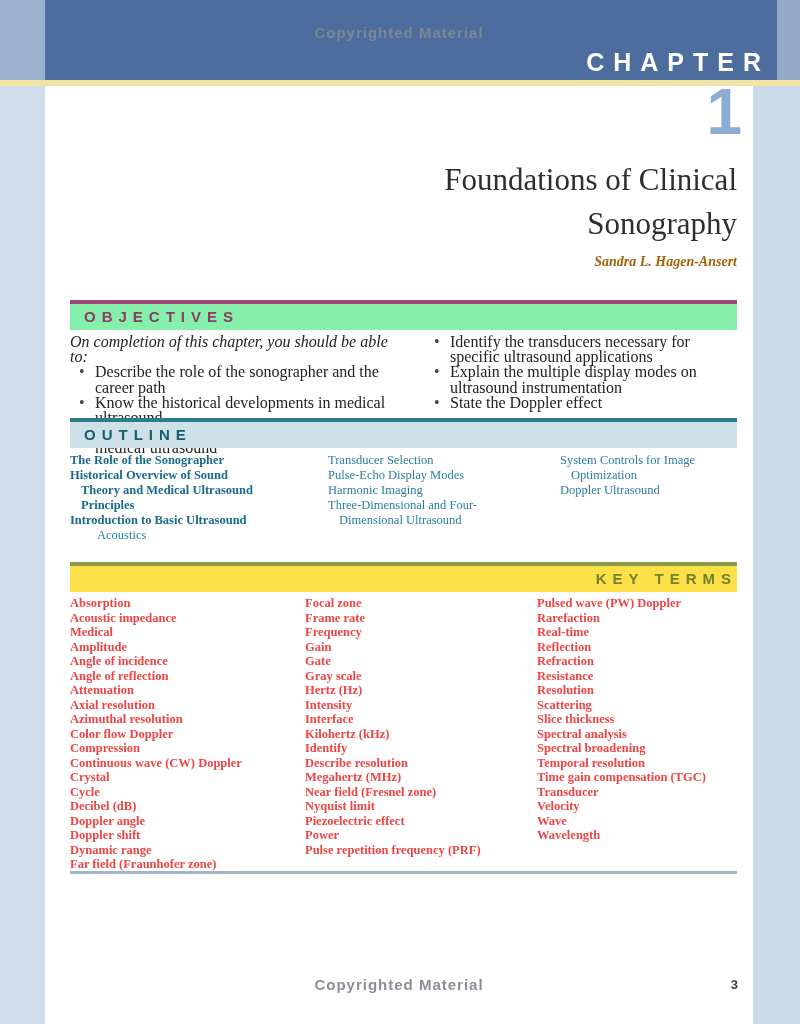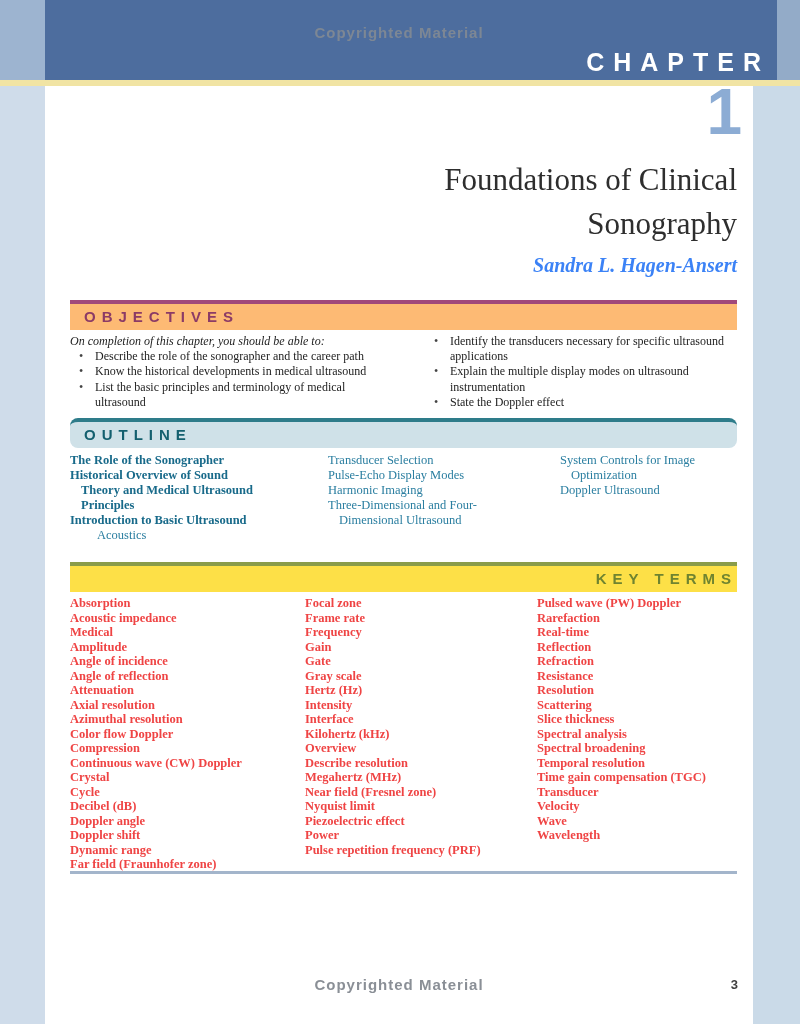--- a/index.html
+++ b/index.html
@@ -27,36 +27,36 @@
     letter-spacing:9px;margin-right:-9px;
   }
   .chapter-number{
     position:absolute;right:58px;top:82px;color:#8cacd4;
     font-family:"Liberation Sans",sans-serif;font-weight:bold;font-size:64px;line-height:60px;
   }
 
   
   .title-block{position:absolute;left:70px;top:158px;width:667px;text-align:right;}
   .title-line{font-size:31px;line-height:44px;color:#2e2e2e;font-weight:normal;}
-  .author{margin-top:8px;font-size:20px;font-style:italic;font-weight:bold;color:#3b82f6;}
+  .author{margin-top:8px;font-size:14px;font-style:italic;font-weight:bold;color:#a16207;}
 
   
   .section{position:absolute;left:70px;width:667px;}
   .section-bar{
     border-top:4px solid;padding:4px 0 5px 14px;
     font-family:"Liberation Sans",sans-serif;font-weight:bold;font-size:15px;
     letter-spacing:6px;line-height:17px;
   }
-  .objectives .section-bar{border-color:#a1487a;background:#fdba74;color:#8c3b66;}
-  .outline .section-bar{border-color:#2e7c8a;background:#cfe1e8;color:#135f6e;border-radius:8px;}
+  .objectives .section-bar{border-color:#a1487a;background:#86efac;color:#8c3b66;}
+  .outline .section-bar{border-color:#2e7c8a;background:#cfe1e8;color:#135f6e;}
   .keyterms .section-bar{border-color:#8a9c4a;background:#fde047;color:#6f8430;text-align:right;}
 
   
   .objectives{top:300px;}
-  .obj-cols{display:flex;margin-top:4px;font-size:12px;line-height:15.2px;color:#222222;}
+  .obj-cols{display:flex;margin-top:4px;font-size:16px;line-height:15.2px;color:#222222;}
   .obj-left{width:355px;box-sizing:border-box;padding-right:28px;}
   .obj-right{width:312px;}
   .obj-intro{font-style:italic;}
   .bullet-item{position:relative;padding-left:25px;}
   .bullet-item::before{content:"\2022";position:absolute;left:9px;color:#444444;}
 
   
   .outline{top:418px;}
   .outline-cols{display:flex;margin-top:5px;font-size:12.5px;line-height:15px;}
   .outline-col-0{width:258px;}
@@ -181,21 +181,21 @@
         <div class="kt-item">Focal zone</div>
         <div class="kt-item">Frame rate</div>
         <div class="kt-item">Frequency</div>
         <div class="kt-item">Gain</div>
         <div class="kt-item">Gate</div>
         <div class="kt-item">Gray scale</div>
         <div class="kt-item">Hertz (Hz)</div>
         <div class="kt-item">Intensity</div>
         <div class="kt-item">Interface</div>
         <div class="kt-item">Kilohertz (kHz)</div>
-        <div class="kt-item">Overview</div>
+        <div class="kt-item">Identify</div>
         <div class="kt-item">Describe resolution</div>
         <div class="kt-item">Megahertz (MHz)</div>
         <div class="kt-item">Near field (Fresnel zone)</div>
         <div class="kt-item">Nyquist limit</div>
         <div class="kt-item">Piezoelectric effect</div>
         <div class="kt-item">Power</div>
         <div class="kt-item">Pulse repetition frequency (PRF)</div>
       </div>
     <div class="kt-col-2">
         <div class="kt-item">Pulsed wave (PW) Doppler</div>

